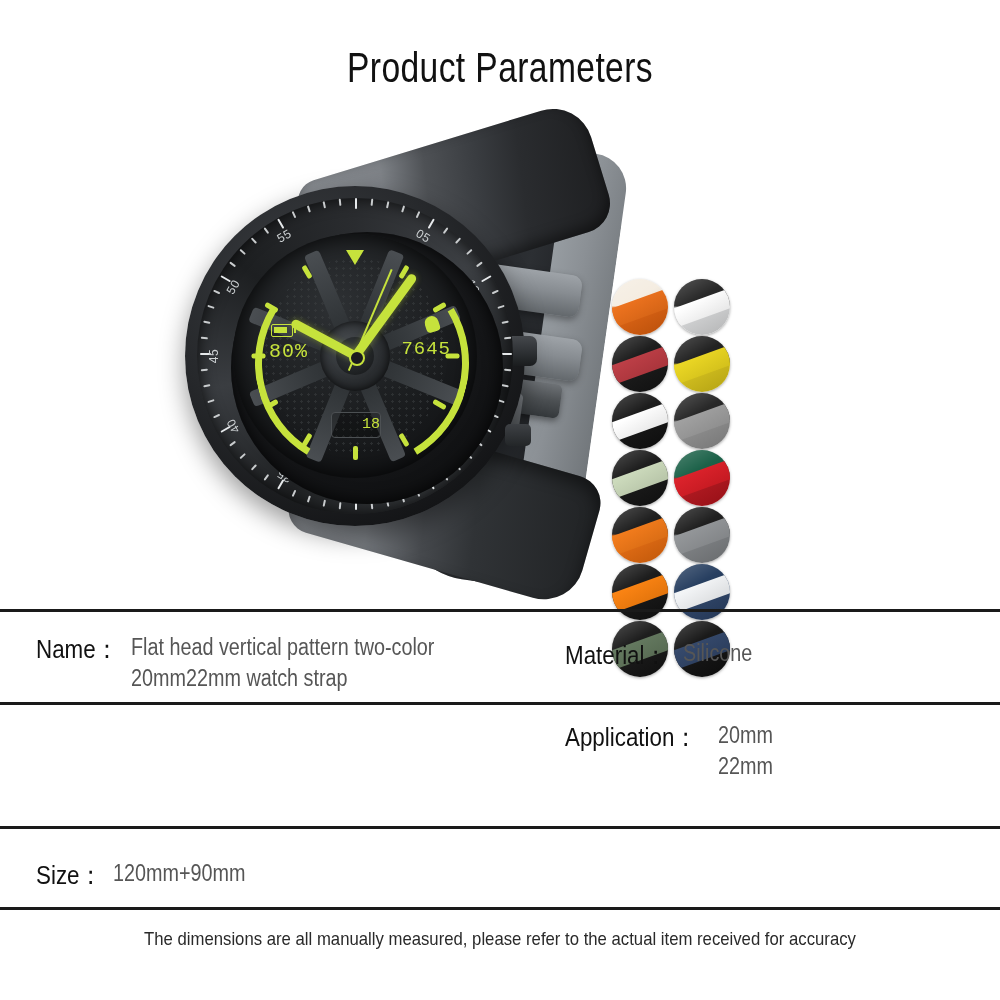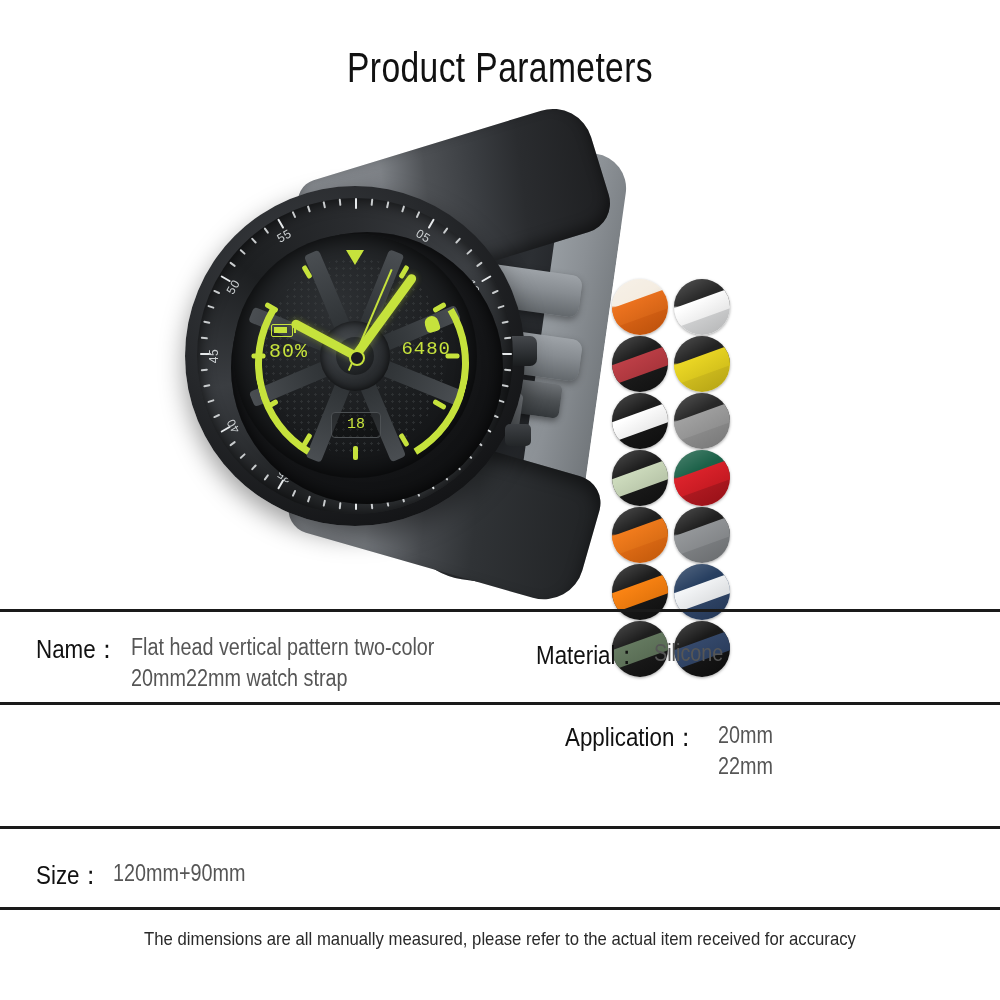--- a/index.html
+++ b/index.html
@@ -226,21 +226,21 @@
   }
   .steps-icon{
     position:absolute;right:38px;top:82px;width:14px;height:16px;
     background:var(--acc);
     border-radius:7px 7px 4px 4px;
     transform:rotate(-18deg);
   }
   .date-box{
     position:absolute;left:50%;margin-left:-24px;bottom:40px;
     width:48px;height:24px;border:1.5px solid #4c5053;border-radius:4px;
-    color:var(--acc);font-size:15px;line-height:24px;text-align:center;
+    color:var(--acc);font-size:15px;line-height:24px;text-align:right;
     font-family:"Liberation Mono", monospace;
     background:rgba(0,0,0,.25);
   }
 
   
   .swatches{
     position:absolute;left:612px;top:148px;
     display:grid;grid-template-columns:62px 62px;grid-auto-rows:57px;
     gap:0px 0px;
   }
@@ -275,21 +275,21 @@
   }
   .val{
     font-size:23px;color:#565656;
     transform:scaleX(0.86);transform-origin:left top;
     line-height:31px;
   }
   .val .l2{display:block;}
 
   .s-name{left:36px;top:632px;}
   .s-name .val{max-width:460px;}
-  .s-material{left:536px;top:638px;}
+  .s-material{left:565px;top:638px;}
   .s-weight{left:36px;top:720px;}
   .s-application{left:565px;top:720px;justify-content:center;}
   .s-size{left:36px;top:858px;}
 
   .footer{
     position:absolute;left:0;top:928px;width:1000px;text-align:center;
     font-size:19px;color:#2a2a2a;
     transform:scaleX(0.88);transform-origin:center top;
     white-space:nowrap;
   }
@@ -580,21 +580,21 @@
 
           <div class="hub"></div>
           <div class="hub2"></div>
 
           <div class="batt-icon">
               <i></i>
             </div>
           <div class="batt-label">80%</div>
 
           <div class="steps-icon"></div>
-          <div class="steps-label">6480</div>
+          <div class="steps-label">7645</div>
 
           <div class="date-box">18</div>
 
           <div class="hand-h" style="transform:rotate(-62deg);"></div>
           <div class="hand-m" style="transform:rotate(36deg);"></div>
           <div class="hand-s" style="transform:rotate(203deg);"></div>
           <div class="pin"></div>
         </div>
       </div>
     </div>

